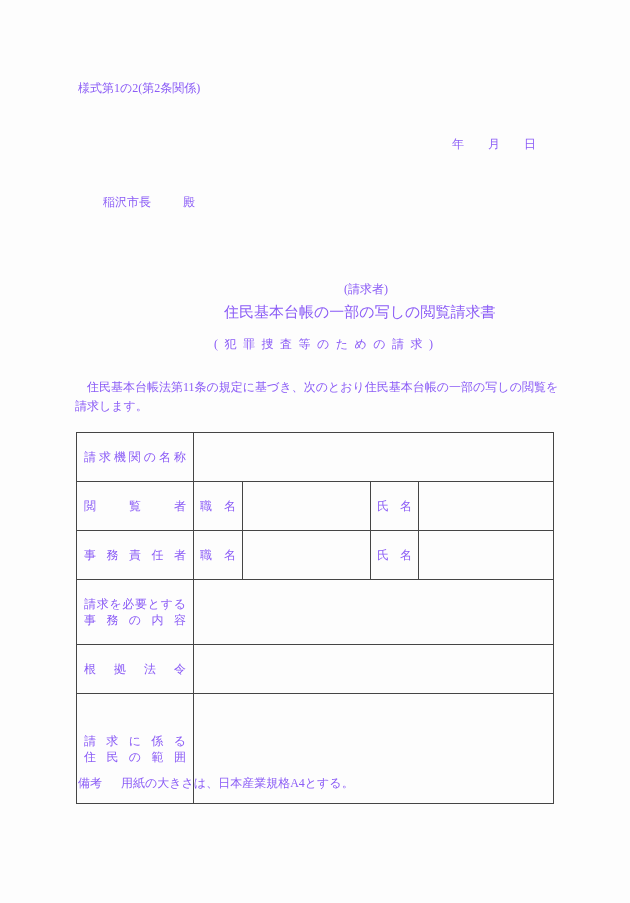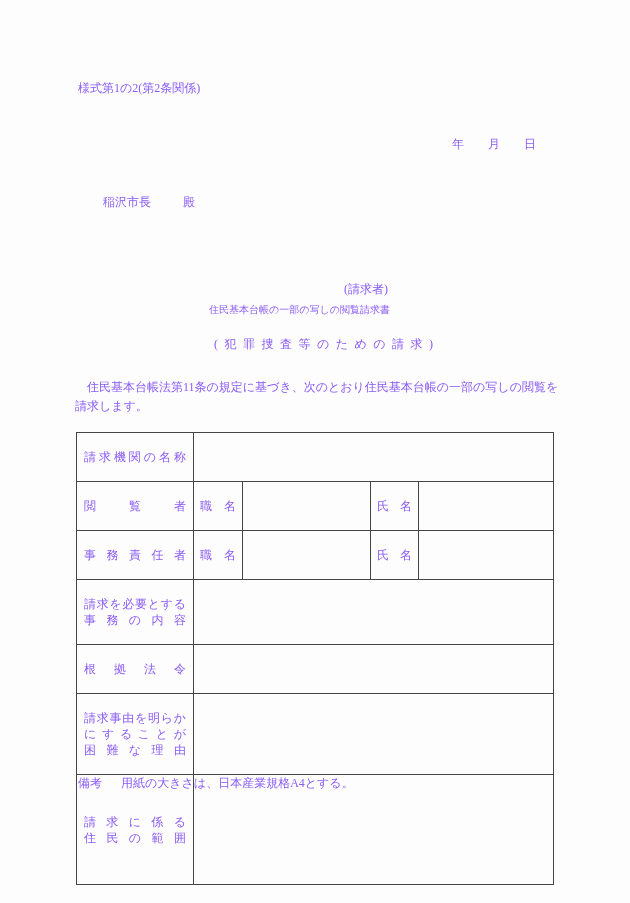--- a/index.html
+++ b/index.html
@@ -10,21 +10,21 @@
     background: #fdfdfd;
     font-family: "Liberation Serif", "DejaVu Serif", serif;
     color: #8b5cf6;
     font-size: 12px;
     overflow: hidden;
   }
   .form-number { position: absolute; left: 78px; top: 80px; white-space: nowrap; }
   .date-line   { position: absolute; left: 452px; top: 136px; white-space: nowrap; }
   .addressee   { position: absolute; left: 103px; top: 194px; display: flex; gap: 32px; white-space: nowrap; }
   .requester   { position: absolute; left: 344px; top: 249px; white-space: nowrap; margin-top: 32px; }
-  .doc-title   { position: absolute; left: 209px; top: 303px; font-size: 10px; white-space: nowrap; }
+  .doc-title   { position: absolute; left: 224px; top: 303px; font-size: 15px; white-space: nowrap; }
   .doc-subtitle{ position: absolute; left: 214px; top: 336px; letter-spacing: 6.5px; white-space: nowrap; }
   .body-text   { position: absolute; left: 75px; top: 378px; }
   .body-line   { line-height: 19px; white-space: nowrap; }
   .note        { position: absolute; left: 78px; top: 775px; display: flex; gap: 19px; white-space: nowrap; }
 
   table.form-table {
     position: absolute; left: 76px; top: 432px;
     width: 477px; table-layout: fixed; border-collapse: collapse;
   }
   .form-table td {
@@ -122,28 +122,20 @@
         <td colspan="4"></td>
       </tr>
 
       <tr class="r5">
         <td class="lab">
           <div class="jline">根拠法令</div>
         </td>
         <td colspan="4"></td>
       </tr>
 
-      <tr class="r6">
-        <td class="lab">
-          <div class="jline">請求事由を明らか</div>
-          <div class="jline">にすることが</div>
-          <div class="jline">困難な理由</div>
-        </td>
-        <td colspan="4"></td>
-      </tr>
 
       <tr class="r7">
         <td class="lab">
           <div class="jline">請求に係る</div>
           <div class="jline">住民の範囲</div>
         </td>
         <td colspan="4"></td>
       </tr>
     </tbody>
   </table>

